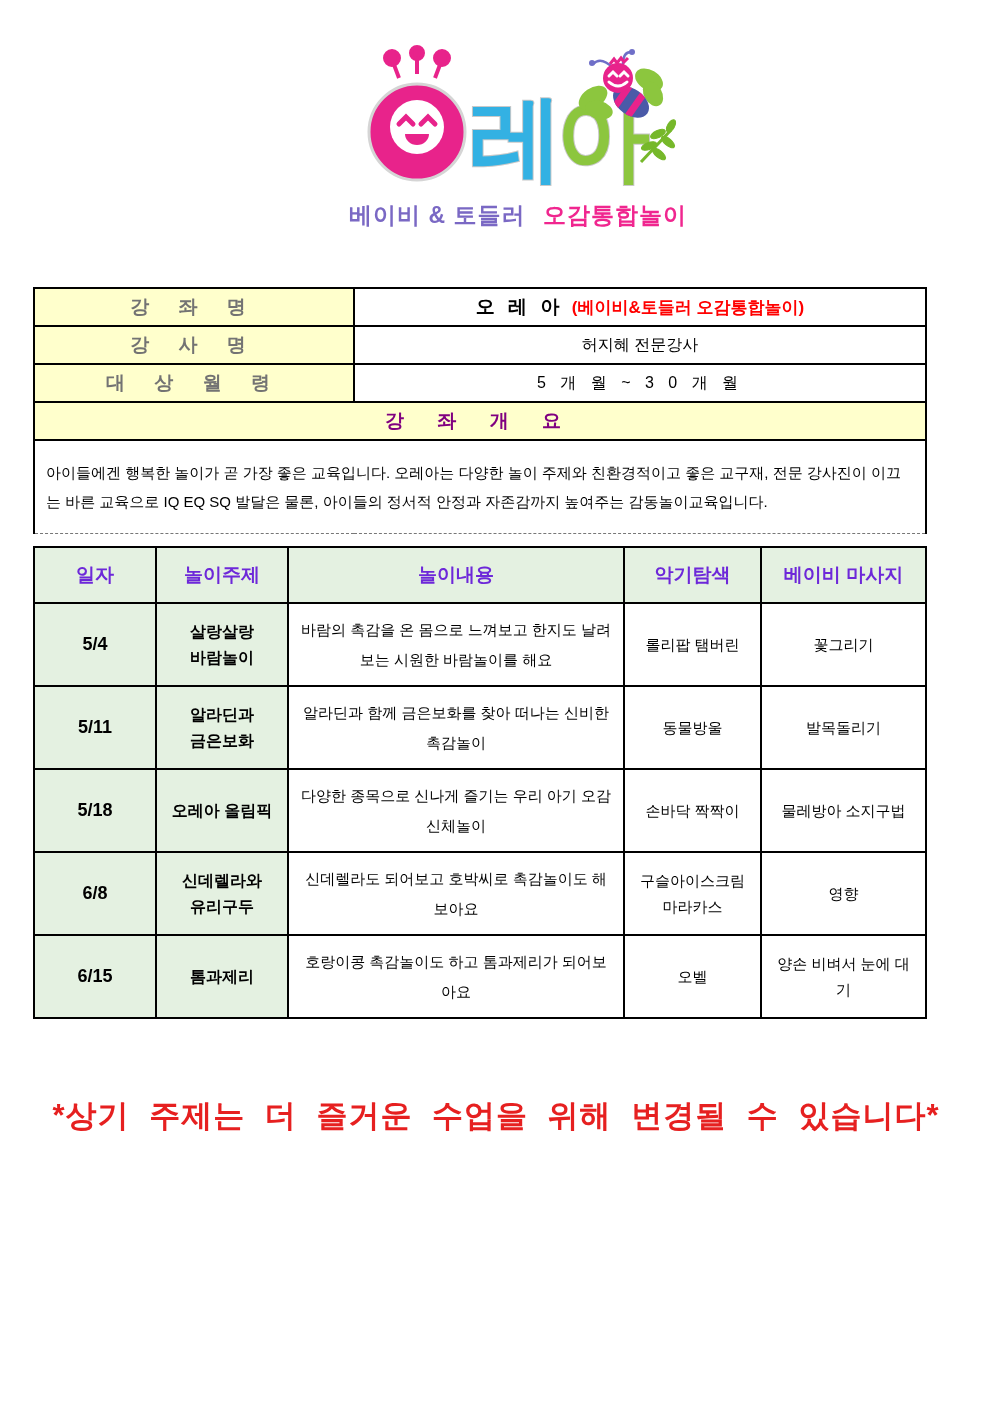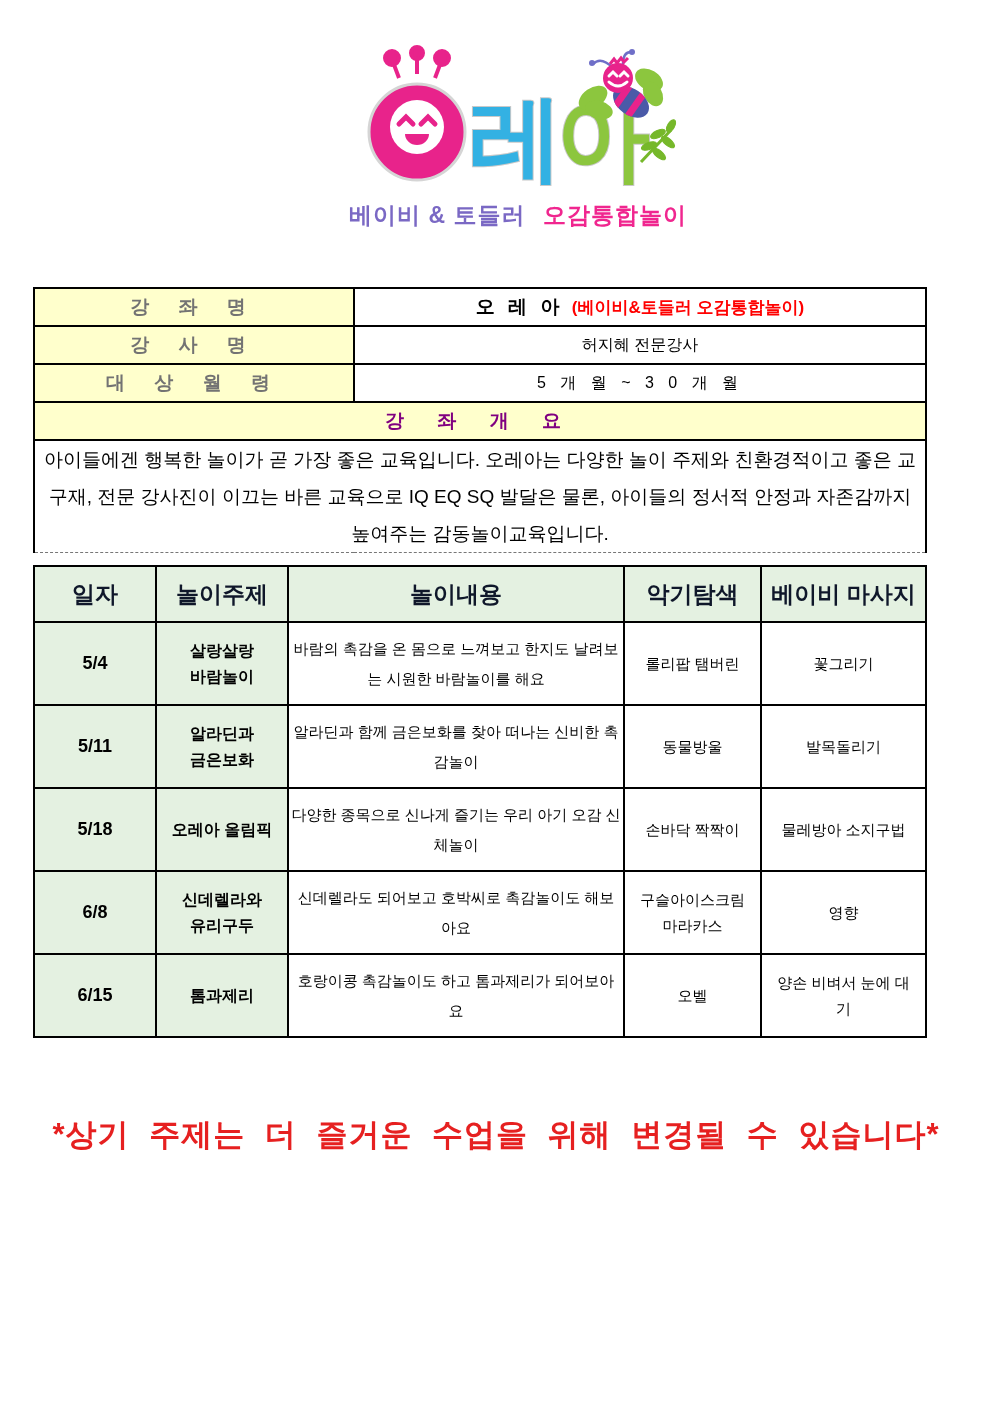--- a/index.html
+++ b/index.html
@@ -52,57 +52,57 @@
   .overview-title-cell{
     background:#ffffcc;
     color:#800080;
     font-size:19px;font-weight:bold;
     letter-spacing:14px;
     text-align:center;
     height:34px;
   }
   .overview-text-cell{
     height:92px;
-    font-size:19px;
+    font-size:15px;
     line-height:1.95;
-    padding:0 5px;
-    text-align:center;
+    padding:0 11px;
+    text-align:left;
     vertical-align:middle;
     border-bottom:1px dashed #777 !important;
   }
   
   .schedule-table{
     width:892px;
     margin:12px 0 0 33px;
   }
   .schedule-table th,.schedule-table td{border:2px solid #000;}
   .schedule-table th{
     background:#e4f1e1;
-    color:#0f172a;
-    font-size:23px;font-weight:bold;
+    color:#6d28d9;
+    font-size:19px;font-weight:bold;
     height:52px;
     text-align:center;
   }
   .c-date{
     background:#e4f1e1;
     font-size:18px;font-weight:bold;
     text-align:center;
     height:79px;
   }
   .c-theme{
     background:#e4f1e1;
     font-size:16px;font-weight:bold;
     text-align:center;
     white-space:pre-line;
     line-height:1.6;
   }
   .c-content{
     font-size:15px;
     text-align:center;
-    padding:0 2px;
+    padding:0 10px;
     line-height:2.0;
     word-break:break-all;
   }
   .c-inst,.c-massage{
     font-size:15px;
     text-align:center;
     line-height:1.7;
     padding:0 10px;
   }
   tr.short .c-date{height:64px;}

